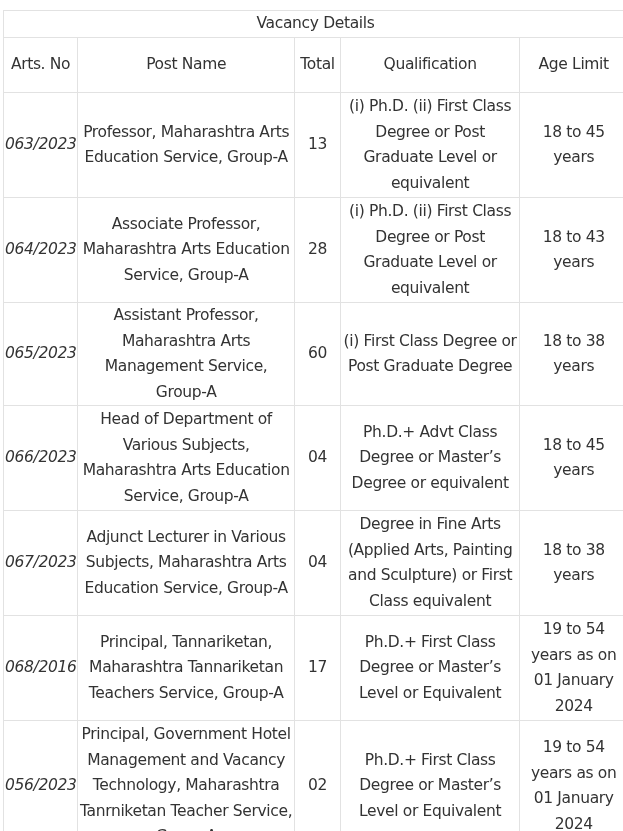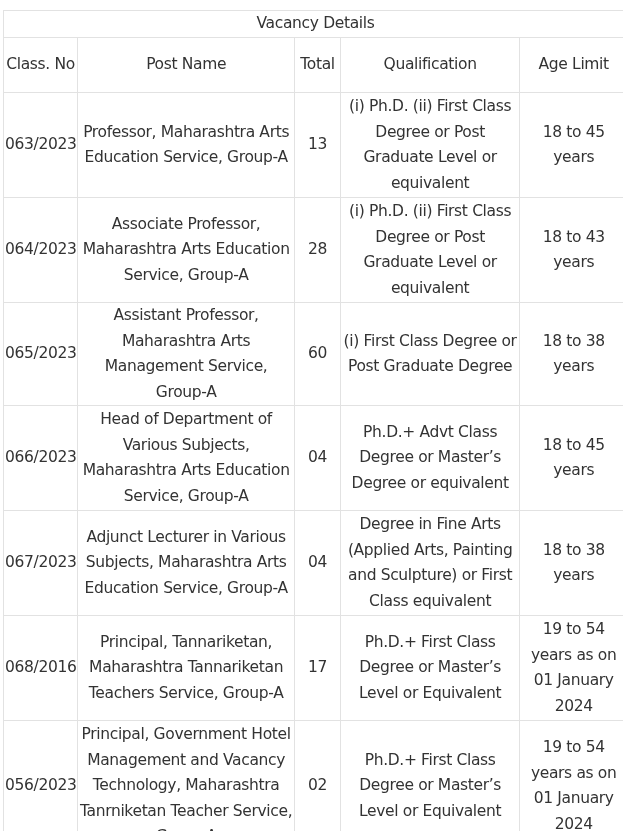--- a/index.html
+++ b/index.html
@@ -50,21 +50,21 @@
       font-weight: bold;
       font-size: 15.5px;
       line-height: 24px;
       letter-spacing: -0.3px;
     }
     .c-no { width: 73px; text-align: left; }
     .c-post { width: 214px; }
     .c-total { width: 45px; }
     .c-qual { width: 177px; }
     .c-age { width: 106px; }
-    td.adv { text-align: left; padding-left: 0; font-size: 15px; letter-spacing: -0.6px; }
+    td.adv { text-align: left; padding-left: 0; font-size: 15px; letter-spacing: -0.6px; font-style: italic; }
     tr.r1 td { height: 104px; }
     tr.r2 td { height: 104px; }
     tr.r3 td { height: 79px; }
     tr.r4 td { height: 104px; }
     tr.r5 td { height: 104px; }
     tr.r6 td { height: 104px; }
     tr.r7 td { height: 130px; }
   </style>
 </head>
 <body>
@@ -76,21 +76,21 @@
       <col class="c-post">
       <col class="c-total">
       <col class="c-qual">
       <col class="c-age">
     </colgroup>
     <tbody>
         <tr class="title-row">
       <td colspan="5">Vacancy Details</td>
     </tr>
     <tr class="head-row">
-      <th>Class. No</th>
+      <th>Arts. No</th>
       <th>Post Name</th>
       <th>Total</th>
       <th>Qualification</th>
       <th>Age Limit</th>
     </tr>
     <tr class="r1">
       <td class="adv">063/2023</td>
       <td>Professor, Maharashtra Arts Education Service, Group-A</td>
       <td>13</td>
       <td>(i) Ph.D. (ii) First Class Degree or Post Graduate Level or equivalent</td>

